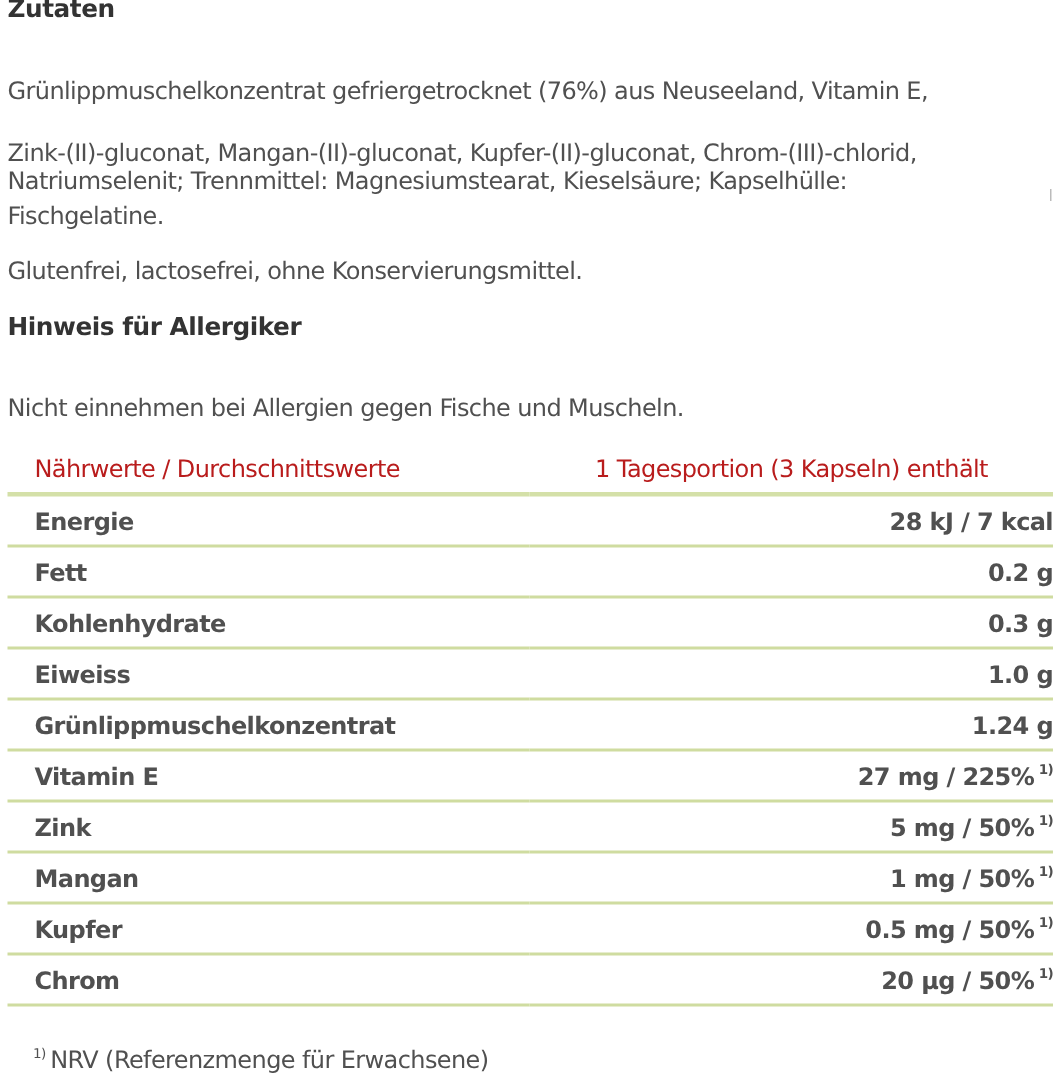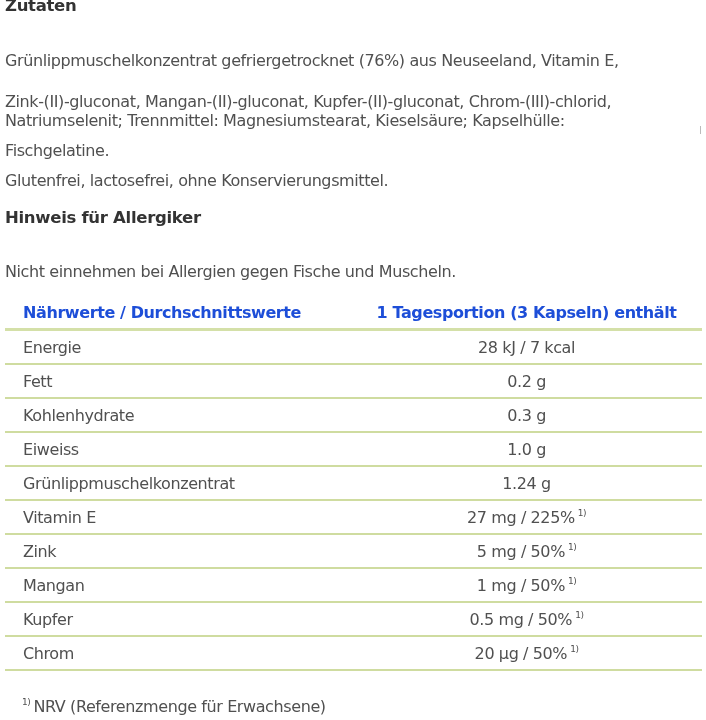--- a/index.html
+++ b/index.html
@@ -4,38 +4,38 @@
   <style>
     html, body { margin: 0; padding: 0; background: #ffffff; }
     body {
       width: 706px; height: 720px; overflow: hidden; position: relative;
       font-family: "DejaVu Sans", sans-serif; color: #4a4a4a;
     }
     .h { position: absolute; left: 5px; font-weight: bold; color: #333333; font-size: 16.5px; letter-spacing: -0.3px; }
     .p { position: absolute; left: 5px; font-size: 16px; color: #505050; letter-spacing: -0.4px; line-height: 30px; margin-top: 24px; }
     .mark { position: absolute; left: 700px; top: 126px; width: 1px; height: 8px; background: #bbbbbb; }
     table { position: absolute; left: 5px; top: 297px; width: 697px; border-collapse: collapse; }
-    th, td { height: 32px; padding: 0 0 0 18px; font-size: 16px; letter-spacing: -0.4px; }
-    th { font-weight: bold; color: #1d4ed8; text-align: left; border-bottom: 3px solid #d4e0a8; height: 31px; }
+    th, td { height: 32px; padding: 0 0 0 18px; font-size: 16px; letter-spacing: -0.4px; font-weight: bold; }
+    th { font-weight: normal; color: #b91c1c; text-align: left; border-bottom: 3px solid #d4e0a8; height: 31px; }
     th.val { text-align: center; padding-left: 0; }
     td { color: #505050; border-bottom: 2px solid #cfdca0; }
-    td.val { text-align: center; padding-left: 0; }
+    td.val { text-align: right; padding-left: 0; }
     sup { font-size: 9px; vertical-align: 7px; margin-left: 3px; }
     .foot { position: absolute; left: 22px; top: 697px; font-size: 16px; color: #505050; letter-spacing: -0.4px; }
     .foot sup { margin-left: 0; margin-right: 3px; }
   </style>
 </head>
 <body>
 
 <div class="h" style="top:-4px;">Zutaten</div>
 <div>
   <div class="p" style="top:22px;">Grünlippmuschelkonzentrat gefriergetrocknet (76%) aus Neuseeland, Vitamin E,</div>
   <div class="p" style="top:63px;">Zink-(II)-gluconat, Mangan-(II)-gluconat, Kupfer-(II)-gluconat, Chrom-(III)-chlorid,</div>
   <div class="p" style="top:82px;text-align:right;">Natriumselenit; Trennmittel: Magnesiumstearat, Kieselsäure; Kapselhülle:</div>
-  <div class="p" style="top:112px;">Fischgelatine.</div>
+  <div class="p" style="top:105px;">Fischgelatine.</div>
   <div class="p" style="top:142px;">Glutenfrei, lactosefrei, ohne Konservierungsmittel.</div>
 </div>
 <div class="mark"></div>
 
 <div class="h" style="top:208px;">Hinweis für Allergiker</div>
 <div class="p" style="top:233px;">Nicht einnehmen bei Allergien gegen Fische und Muscheln.</div>
 
 <table>
   <thead>
     <tr>

